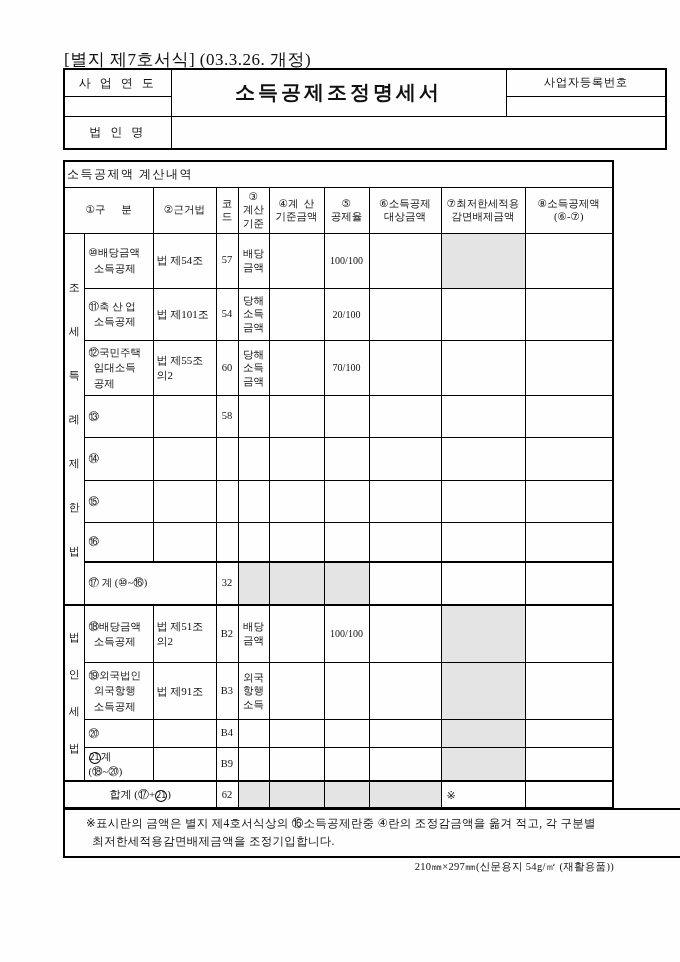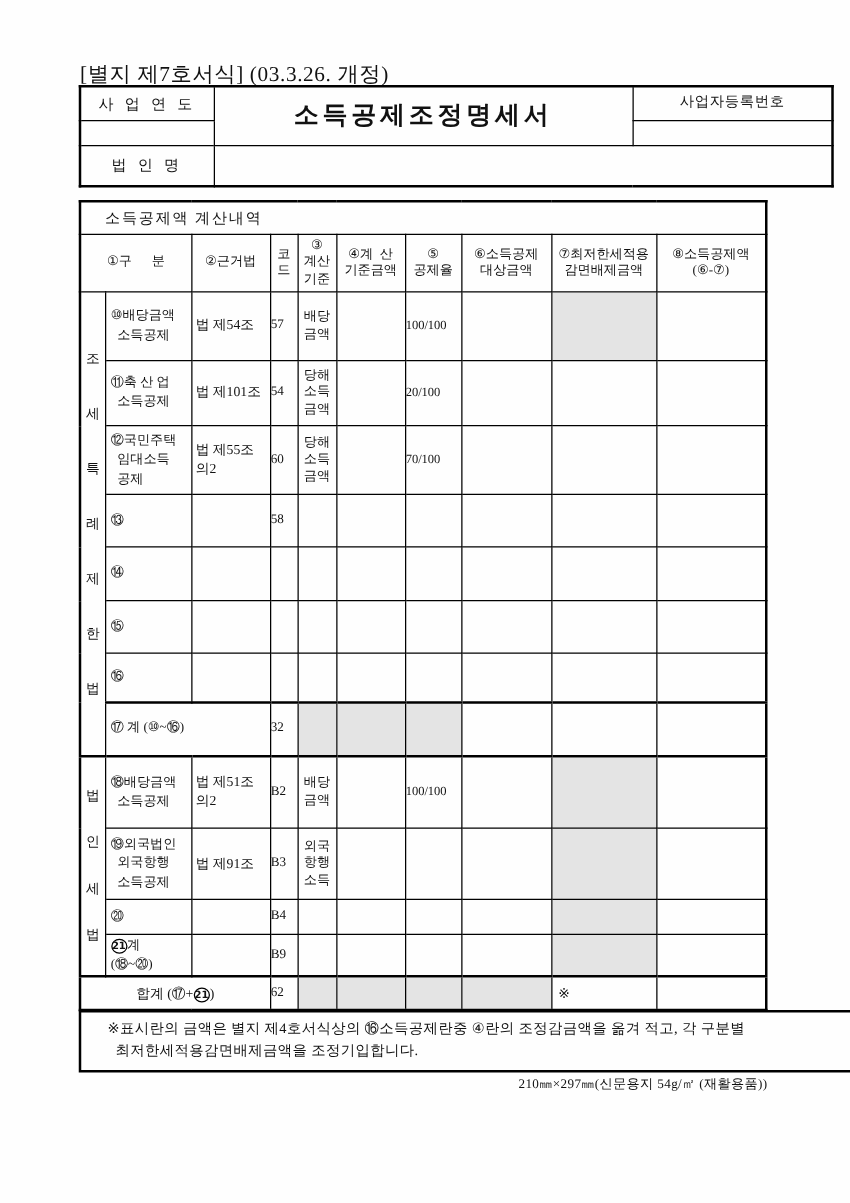--- a/index.html
+++ b/index.html
@@ -19,35 +19,35 @@
   .t2{border:2px solid #000;}
   .tc{text-align:center;}
   .gray{background:#e4e4e4;}
   .bt2 td{border-top-width:2px;}
   #header-table td{text-align:center;}
   .hlabel{letter-spacing:3px;font-size:12px;}
   .title-cell{font-size:20px;font-weight:bold;letter-spacing:3px;}
   .regno{font-size:11.5px;letter-spacing:.5px;}
   
   #main-table{left:63px;top:160px;}
-  .caption-row td{font-size:12px;letter-spacing:1.5px;padding-left:19px;}
+  .caption-row td{font-size:12px;letter-spacing:1.5px;padding-left:2px;}
   .head-row td{text-align:center;font-size:10.5px;line-height:1.25;padding:1px;}
   .strip{padding:0;}
   .vlabel{white-space:pre-line;text-align:center;font-size:11px;width:100%;}
   .vl1{line-height:44px;}
   .vl2{line-height:37px;}
   .lbl{font-size:10.5px;line-height:1.45;padding-left:4px;}
   .law{font-size:11px;padding-left:3px;}
-  .code{text-align:left;font-size:10.5px;padding:0;}
+  .code{text-align:center;font-size:10.5px;padding:0;}
   .basis{text-align:center;font-size:10.5px;line-height:1.3;padding:1px 0;}
-  .rate{text-align:left;font-size:10px;padding:19px 0;}
+  .rate{text-align:center;font-size:10px;padding:19px 0;}
   .mark{font-size:11px;text-align:left;padding-left:5px;}
   .c21{display:inline-block;box-sizing:border-box;min-width:12px;height:12px;
        border:1px solid #000;border-radius:50%;font-size:8px;line-height:10px;
-       text-align:center;vertical-align:0px;font-family:"DejaVu Sans",sans-serif;font-weight:bold;}
+       text-align:center;vertical-align:0px;font-family:"DejaVu Sans",sans-serif;}
   
   #footnote-box{left:63px;top:808px;width:586px;border:2px solid #000;
       font-size:11.5px;line-height:1.55;padding:5px 21px;white-space:pre-wrap;letter-spacing:.3px;}
   #print-spec{right:66px;top:860px;font-size:10.5px;letter-spacing:.3px;}
 </style>
 </head>
 <body>
 
 <div id="form-note" class="abs">[별지 제7호서식] (03.3.26. 개정)</div>
 

